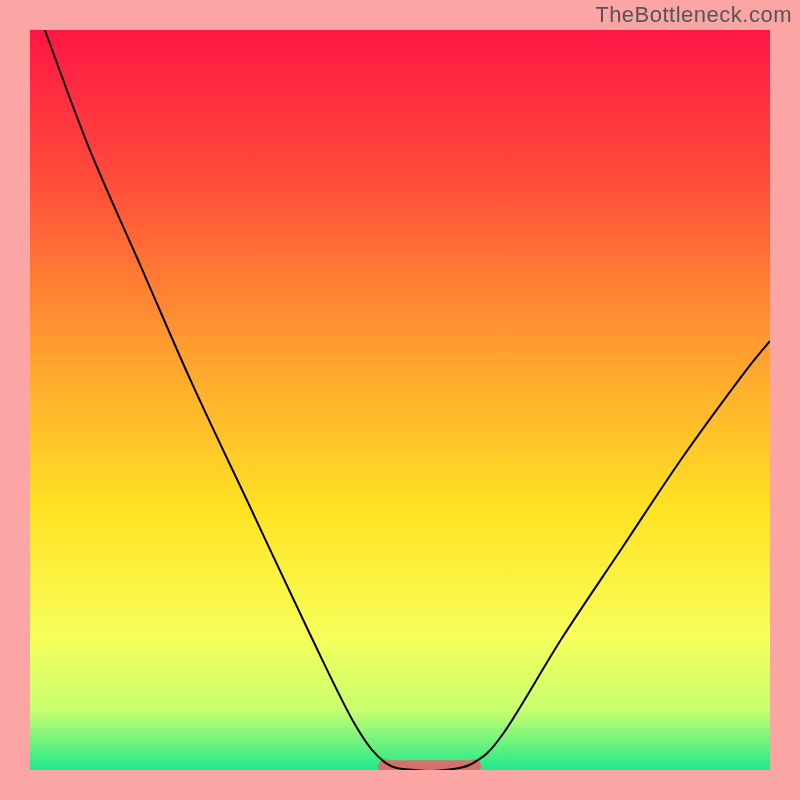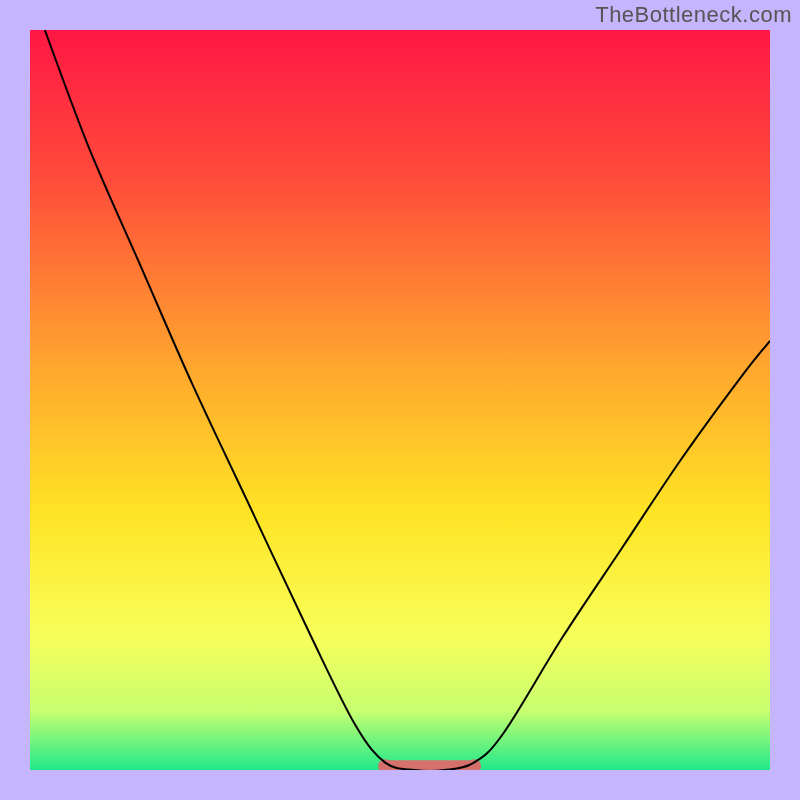--- a/index.html
+++ b/index.html
@@ -8,21 +8,21 @@
     width: 800px;
     height: 800px;
     background: #000;
     font-family: Arial, Helvetica, sans-serif;
     overflow: hidden;
   }
   .frame {
     position: relative;
     width: 800px;
     height: 800px;
-    background: #c4b5fd;
+    background: #fca5a5;
   }
   .watermark {
     position: absolute;
     top: 2px;
     right: 8px;
     color: #555;
     font-size: 22px;
     font-weight: 500;
     letter-spacing: 0.5px;
     z-index: 10;

